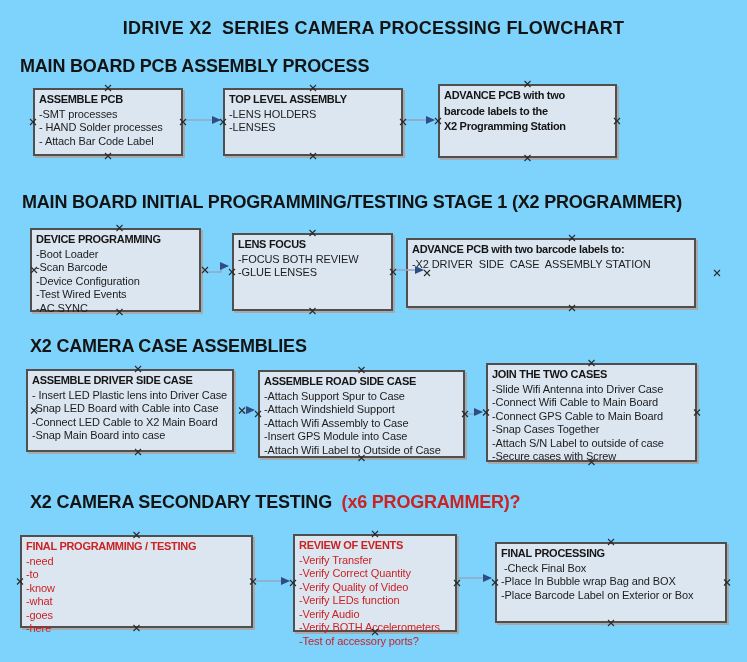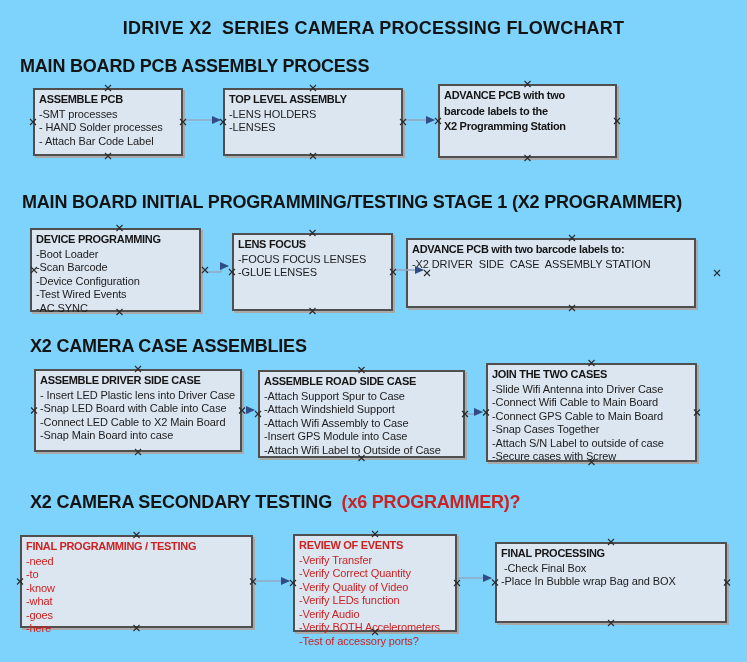--- a/index.html
+++ b/index.html
@@ -73,30 +73,30 @@
     <div class="btitle">DEVICE PROGRAMMING</div>
     <div class="bitem">-Boot Loader</div>
     <div class="bitem">-Scan Barcode</div>
     <div class="bitem">-Device Configuration</div>
     <div class="bitem">-Test Wired Events</div>
     <div class="bitem">-AC SYNC</div>
   </div>
 
   <div class="fbox" style="left:232px;top:233px;width:161px;height:78px">
     <div class="btitle">LENS FOCUS</div>
-    <div class="bitem">-FOCUS FOCUS LENSES</div>
+    <div class="bitem">-FOCUS BOTH REVIEW</div>
     <div class="bitem">-GLUE LENSES</div>
   </div>
 
   <div class="fbox" style="left:406px;top:238px;width:290px;height:70px">
     <div class="btitle">ADVANCE PCB with two barcode labels to:</div>
     <div class="bitem">-X2 DRIVER  SIDE  CASE  ASSEMBLY STATION</div>
   </div>
 
-  <div class="fbox" style="left:34px;top:369px;width:208px;height:83px">
+  <div class="fbox" style="left:26px;top:369px;width:208px;height:83px">
     <div class="btitle">ASSEMBLE DRIVER SIDE CASE</div>
     <div class="bitem">- Insert LED Plastic lens into Driver Case</div>
     <div class="bitem">-Snap LED Board with Cable into Case</div>
     <div class="bitem">-Connect LED Cable to X2 Main Board</div>
     <div class="bitem">-Snap Main Board into case</div>
   </div>
 
   <div class="fbox" style="left:258px;top:370px;width:207px;height:88px">
     <div class="btitle">ASSEMBLE ROAD SIDE CASE</div>
     <div class="bitem">-Attach Support Spur to Case</div>
@@ -134,20 +134,21 @@
     <div class="bitem">-Verify LEDs function</div>
     <div class="bitem">-Verify Audio</div>
     <div class="bitem">-Verify BOTH Accelerometers</div>
     <div class="bitem">-Test of accessory ports?</div>
   </div>
 
   <div class="fbox" style="left:495px;top:542px;width:232px;height:81px">
     <div class="btitle">FINAL PROCESSING</div>
     <div class="bitem"> -Check Final Box</div>
     <div class="bitem">-Place In Bubble wrap Bag and BOX</div>
+    <div class="bitem">-Place Barcode Label on Exterior or Box</div>
   </div>
 
   <svg id="overlay" viewBox="0 0 747 662">
     <defs>
       <marker id="ah" markerWidth="11" markerHeight="9" refX="8" refY="4" orient="auto" markerUnits="userSpaceOnUse">
         <path d="M0,0 L9,4 L0,8 z" fill="#2e4d86"></path>
       </marker>
     </defs>
     <path class="aline" d="M185,120 L220,120" marker-end="url(#ah)"></path>
     <path class="aline" d="M403,120 L434,120" marker-end="url(#ah)"></path>

